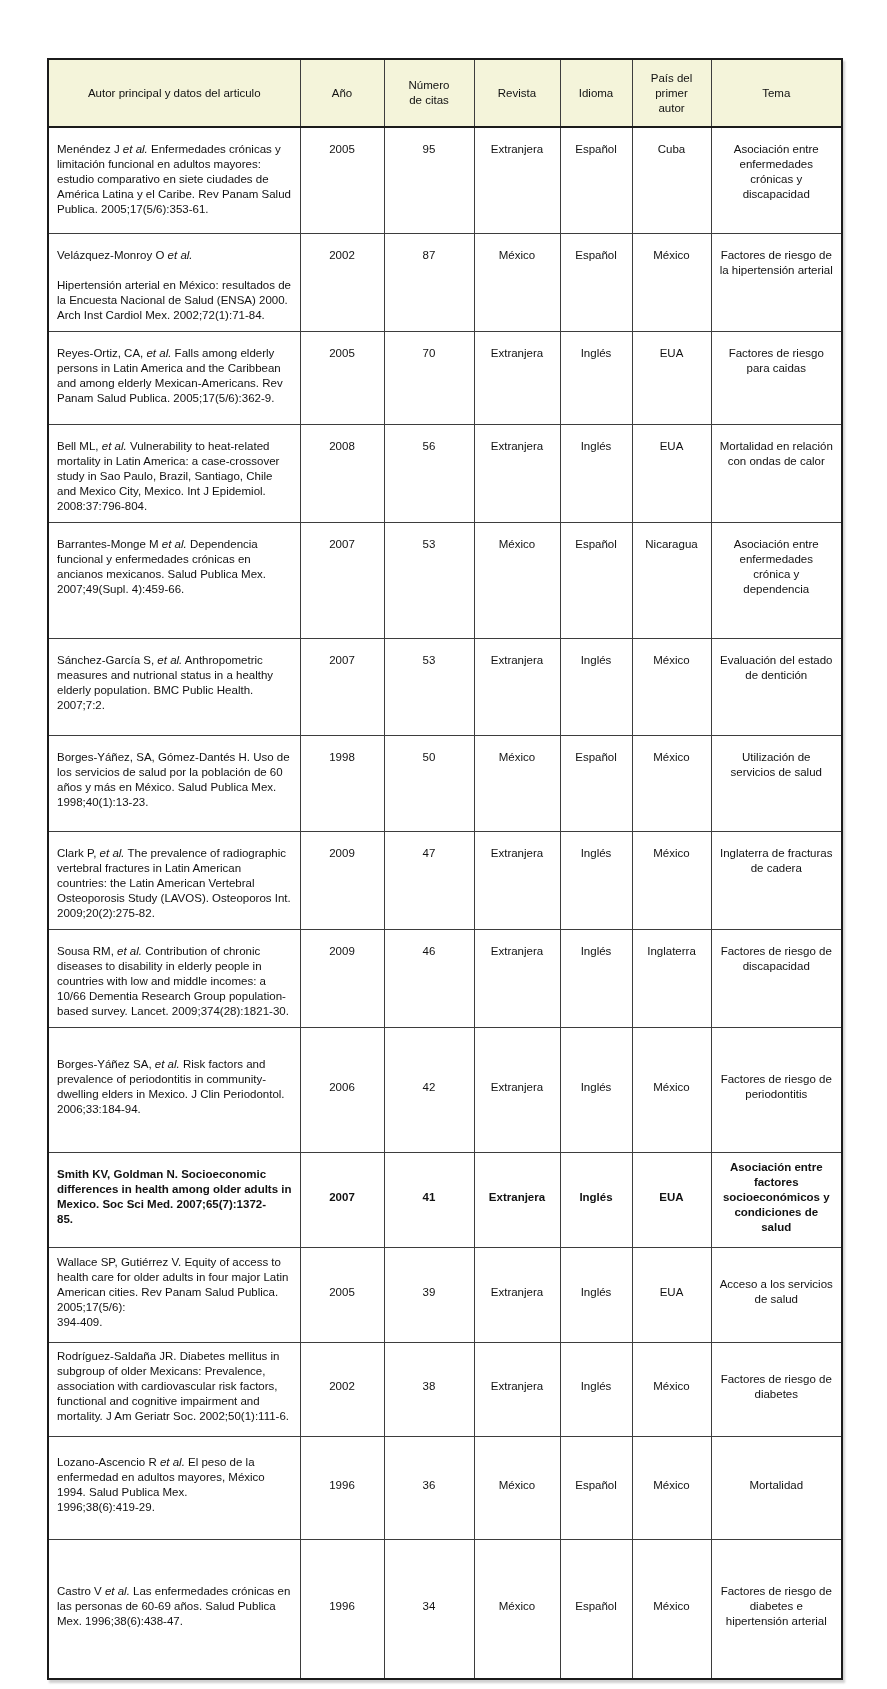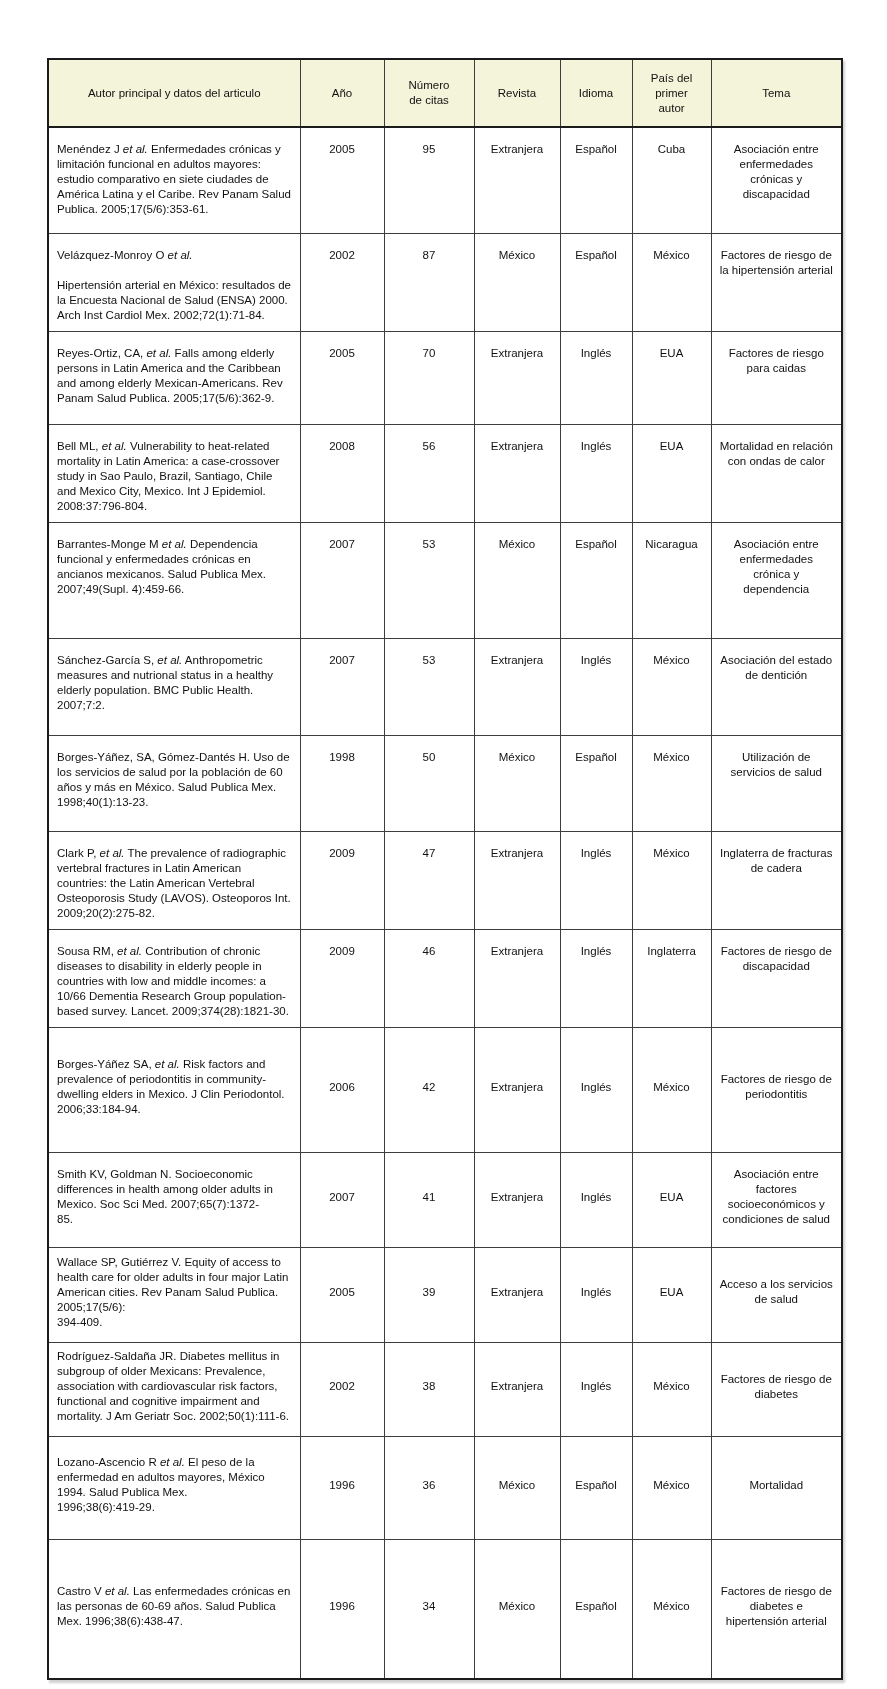--- a/index.html
+++ b/index.html
@@ -133,21 +133,21 @@
           <td>Nicaragua</td>
           <td>Asociación entre enfermedades crónica y dependencia</td>
         </tr>
         <tr class="row-top" style="height: 97px; vertical-align: top;">
           <td class="author"><span>Sánchez-García S, </span><i>et al.</i><span> Anthropometric measures and nutrional status in a healthy elderly population. BMC Public Health. 2007;7:2.</span></td>
           <td>2007</td>
           <td>53</td>
           <td>Extranjera</td>
           <td>Inglés</td>
           <td>México</td>
-          <td>Asociación del estado de dentición</td>
+          <td>Evaluación del estado de dentición</td>
         </tr>
         <tr class="row-top" style="height: 96px; vertical-align: top; margin-top: 46px;">
           <td class="author"><span>Borges-Yáñez, SA, Gómez-Dantés H. Uso de los servicios de salud por la población de 60 años y más en México. Salud Publica Mex. 1998;40(1):13-23.</span></td>
           <td>1998</td>
           <td>50</td>
           <td>México</td>
           <td>Español</td>
           <td>México</td>
           <td>Utilización de servicios de salud</td>
         </tr>
@@ -171,21 +171,21 @@
         </tr>
         <tr class="row-mid" style="height: 125px; vertical-align: middle;">
           <td class="author"><span>Borges-Yáñez SA, </span><i>et al.</i><span> Risk factors and prevalence of periodontitis in community-dwelling elders in Mexico. J Clin Periodontol. 2006;33:184-94.</span></td>
           <td>2006</td>
           <td>42</td>
           <td>Extranjera</td>
           <td>Inglés</td>
           <td>México</td>
           <td>Factores de riesgo de periodontitis</td>
         </tr>
-        <tr class="row-mid" style="height: 95px; vertical-align: middle;">
+        <tr class="row-mid" style="height: 95px; vertical-align: middle; font-weight: bold;">
           <td class="author"><span>Smith KV, Goldman N. Socioeconomic differences in health among older adults in Mexico. Soc Sci Med. 2007;65(7):1372-
 85.</span></td>
           <td>2007</td>
           <td>41</td>
           <td>Extranjera</td>
           <td>Inglés</td>
           <td>EUA</td>
           <td>Asociación entre factores socioeconómicos y condiciones de salud</td>
         </tr>
         <tr class="row-mid" style="height: 95px; vertical-align: middle;">

